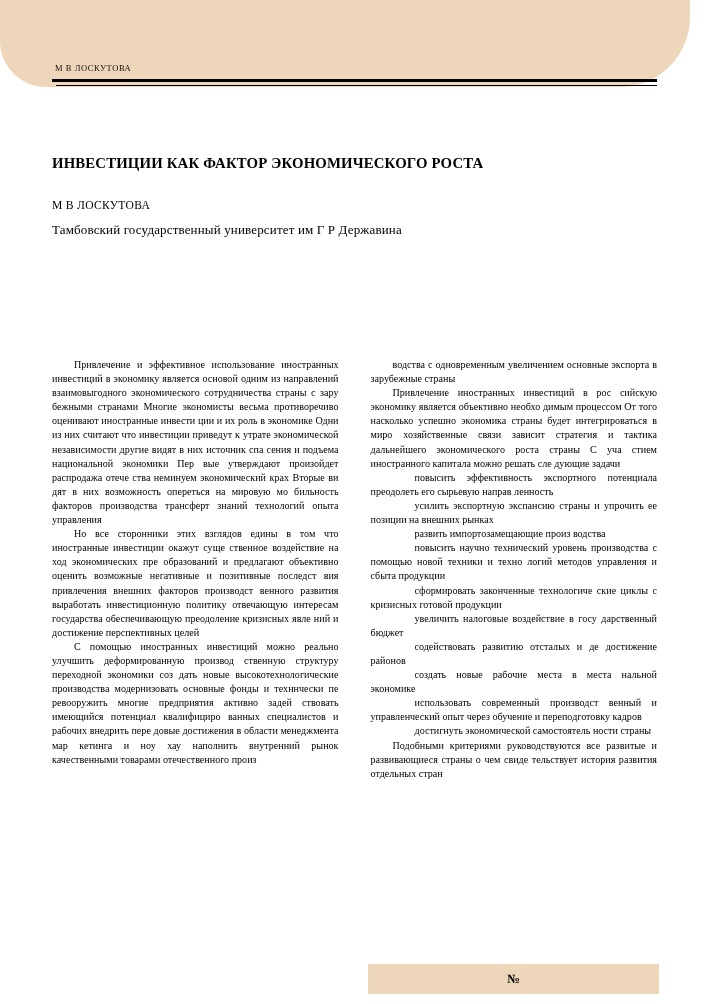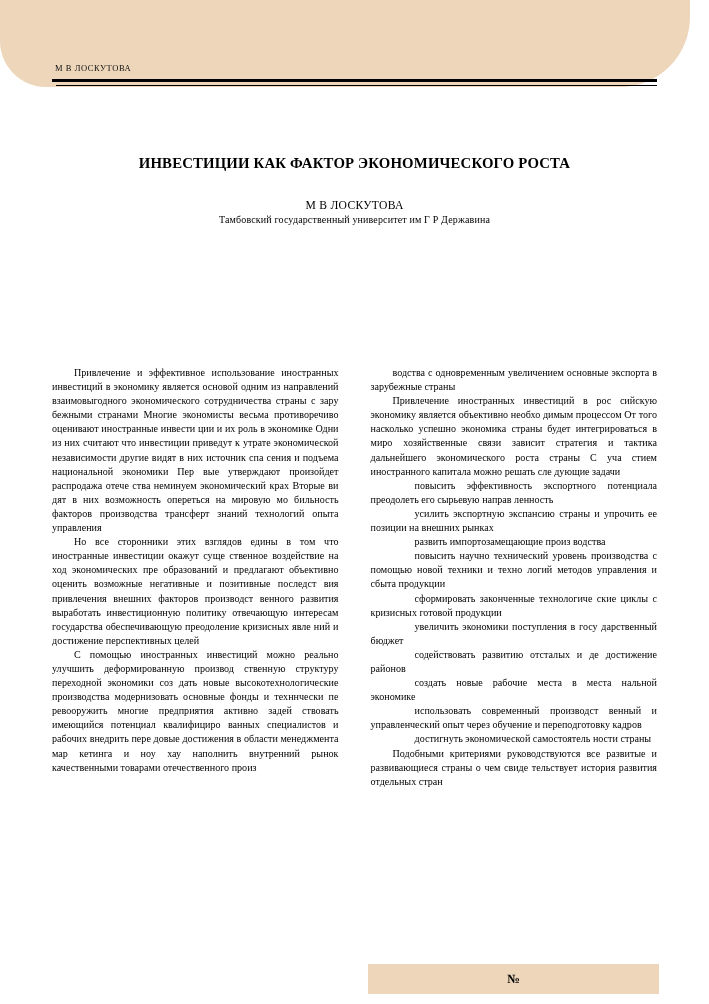--- a/index.html
+++ b/index.html
@@ -55,51 +55,50 @@
     height: 1.3px;
     background: #000;
   }
 
   
   .title-block {
     position: absolute;
     left: 52px;
     top: 155px;
     width: 605px;
-    text-align: center;
+    text-align: left;
   }
   .article-title {
     font-size: 14.8px;
     font-weight: bold;
     letter-spacing: 0.15px;
     line-height: 1.2;
     margin: 0;
   }
   .author {
     margin-top: 26px;
     font-size: 11.6px;
     letter-spacing: 0.3px;
     line-height: 1.25;
   }
   .affiliation {
-    margin-top: 1px;
-    font-size: 10px;
+    margin-top: 9px;
+    font-size: 13px;
     letter-spacing: 0.15px;
     line-height: 1.25;
   }
 
   
   .body-area {
     position: absolute;
     left: 52px;
     top: 358px;
     width: 605px;
     display: flex;
     gap: 32px;
-    margin-top: 8px;
   }
   .col {
     width: 291px;
   }
   .col p {
     margin: 0;
     font-size: 10.1px;
     line-height: 14.1px;
     text-align: justify;
     text-justify: inter-word;
@@ -156,21 +155,21 @@
       <p>С помощью иностранных инвестиций можно реально улучшить деформированную производ ственную структуру переходной экономики  соз дать новые высокотехнологические производства  модернизовать основные фонды и техннчески пе ревооружить многие предприятия  активно задей ствовать  имеющийся  потенциал  квалифициро ванных специалистов и рабочих  внедрить пере довые достижения в области менеджмента  мар кетинга и ноу хау  наполнить внутренний рынок качественными  товарами  отечественного  произ</p>
     </div>
   <div class="col" id="col-right">
       <p>водства с одновременным увеличением основные экспорта в зарубежные страны</p>
       <p>Привлечение иностранных инвестиций в рос сийскую экономику является объективно необхо димым процессом  От того  насколько успешно экономика страны будет интегрироваться в миро хозяйственные связи  зависит стратегия и тактика дальнейшего экономического роста страны  С уча стием иностранного капитала можно решать сле дующие задачи</p>
       <p class="bullet">повысить  эффективность  экспортного потенциала  преодолеть  его  сырьевую  направ ленность</p>
       <p class="bullet">усилить экспортную экспансию страны и упрочить ее позиции на внешних рынках</p>
       <p class="bullet">развить  импортозамещающие  произ водства</p>
       <p class="bullet">повысить  научно технический  уровень производства с помощью новой техники и техно логий  методов управления и сбыта продукции</p>
       <p class="bullet">сформировать  законченные  технологиче ские циклы с кризисных готовой продукции</p>
-      <p class="bullet">увеличить экономики поступления в госу дарственный бюджет</p>
+      <p class="bullet">увеличить налоговые воздействие в госу дарственный бюджет</p>
       <p class="bullet">содействовать  развитию  отсталых  и  де достижение районов</p>
       <p class="bullet">создать  новые  рабочие  места  в  места нальной экономике</p>
       <p class="bullet">использовать  современный  производст венный и управленческий опыт через обучение и переподготовку кадров</p>
       <p class="bullet">достигнуть  экономической  самостоятель ности страны</p>
       <p>Подобными критериями руководствуются все развитые и развивающиеся страны  о чем свиде тельствует  история  развития  отдельных  стран</p>
     </div>
 </div>
 
 <div class="footer-bar">
   <div class="footer-number">№</div>

